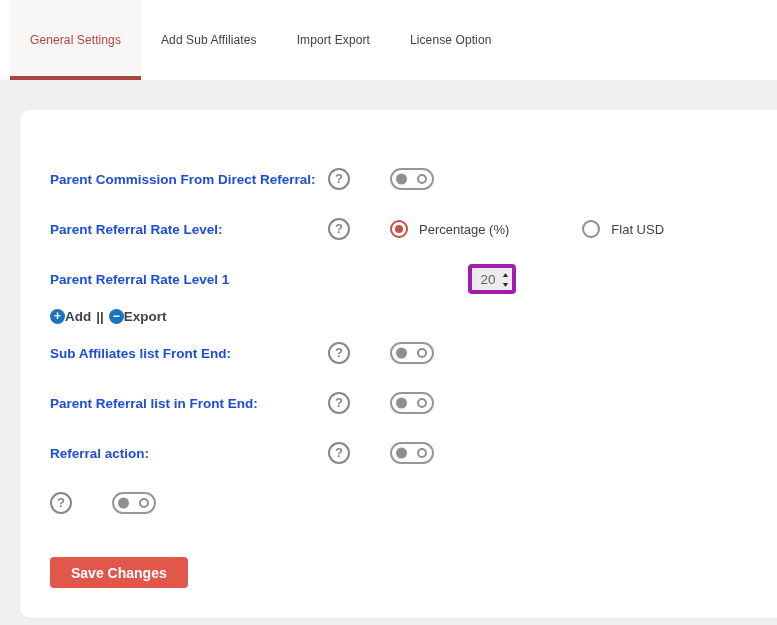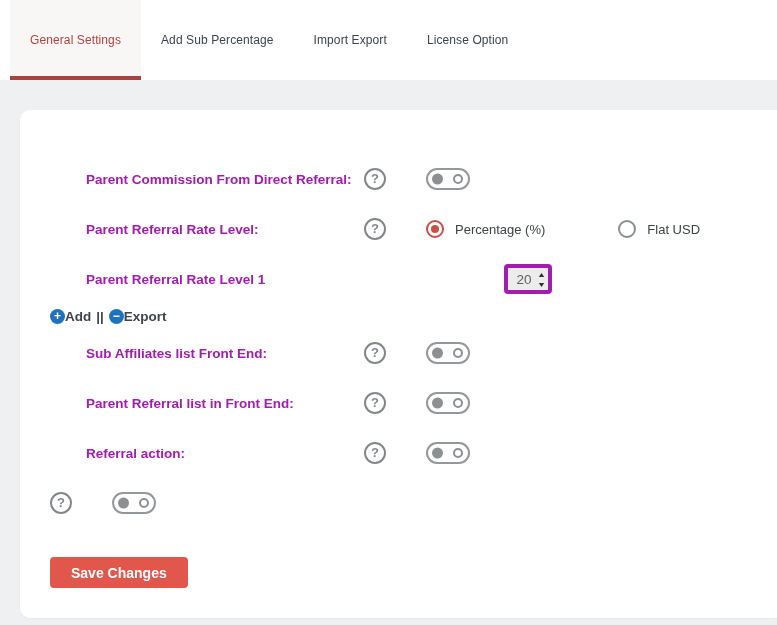--- a/index.html
+++ b/index.html
@@ -15,21 +15,21 @@
   .tab.active { background:#f9f7f5; color:#b5423e; }
   .tab.active::after { content:""; position:absolute; left:0; right:0; bottom:0;
          height:4px; background:#a94340; }
 
   
   .card { margin:30px 0 0 20px; width:757px; height:508px; background:#ffffff;
           border-radius:10px 0 0 10px; box-shadow:0 1px 2px rgba(0,0,0,0.04);
           padding:44px 40px 0 30px; }
 
   .form-row { display:flex; align-items:center; height:50px; }
-  .row-label { flex:0 0 278px; font-size:13.5px; font-weight:700; color:#a21caf;margin-left:36px; }
+  .row-label { flex:0 0 278px; font-size:13.5px; font-weight:700; color:#1d4ed8; }
   .help-slot { flex:0 0 22px; }
   .help-icon { width:22px; height:22px; border:2px solid #83878b; border-radius:50%;
                color:#83878b; font-size:13px; font-weight:600; display:flex;
                align-items:center; justify-content:center; cursor:pointer;
                line-height:1; padding-bottom:1px; }
   .control { margin-left:40px; display:flex; align-items:center;gap:33px; }
 
   
   .toggle { position:relative; width:44px; height:22px; border:2px solid #95989b;
             border-radius:12px; cursor:pointer; background:#fff; }
@@ -84,21 +84,21 @@
               cursor:pointer; display:inline-flex; align-items:center; }
 </style>
 </head>
 <body>
 
 <header class="tab-bar">
   <div class="tab active">
     <span>General Settings</span>
   </div>
   <div class="tab">
-    <span>Add Sub Percentage</span>
+    <span>Add Sub Affiliates</span>
   </div>
   <div class="tab">
     <span>Import Export</span>
   </div>
   <div class="tab">
     <span>License Option</span>
   </div>
 </header>
 
 <main class="card">

